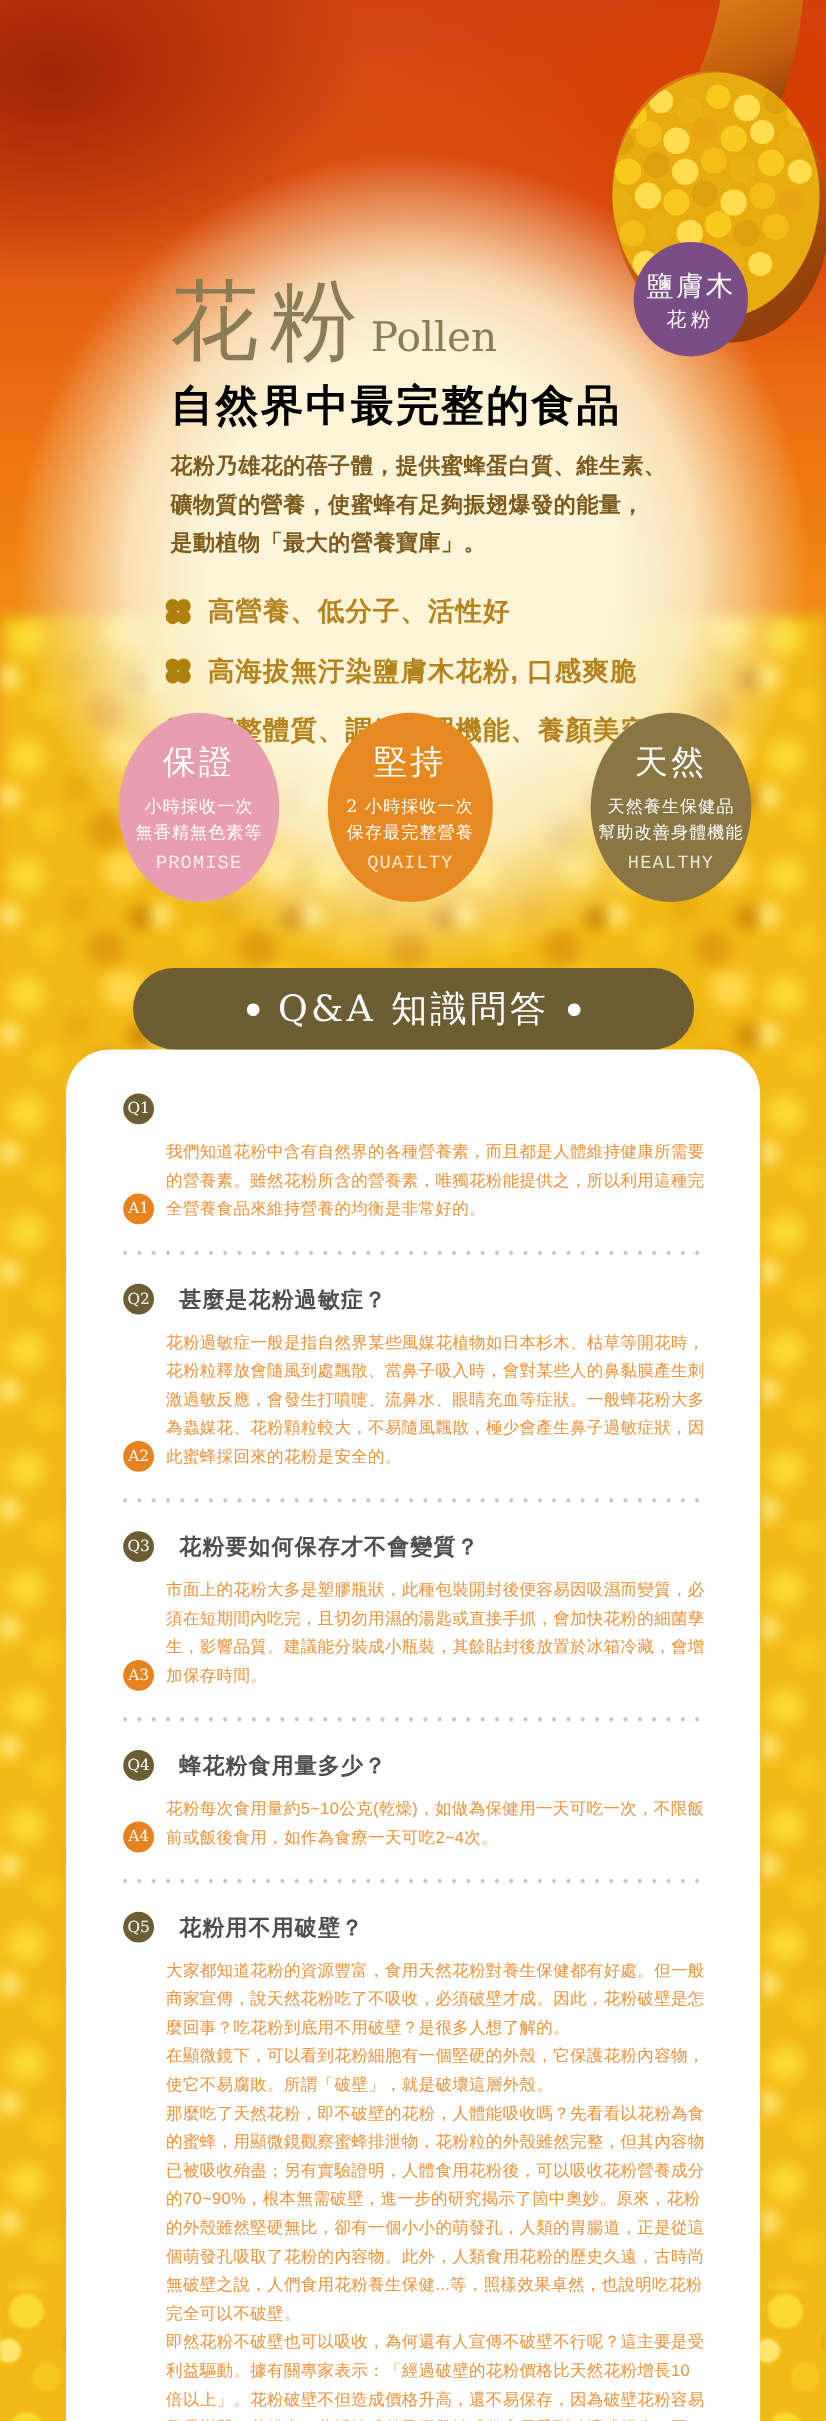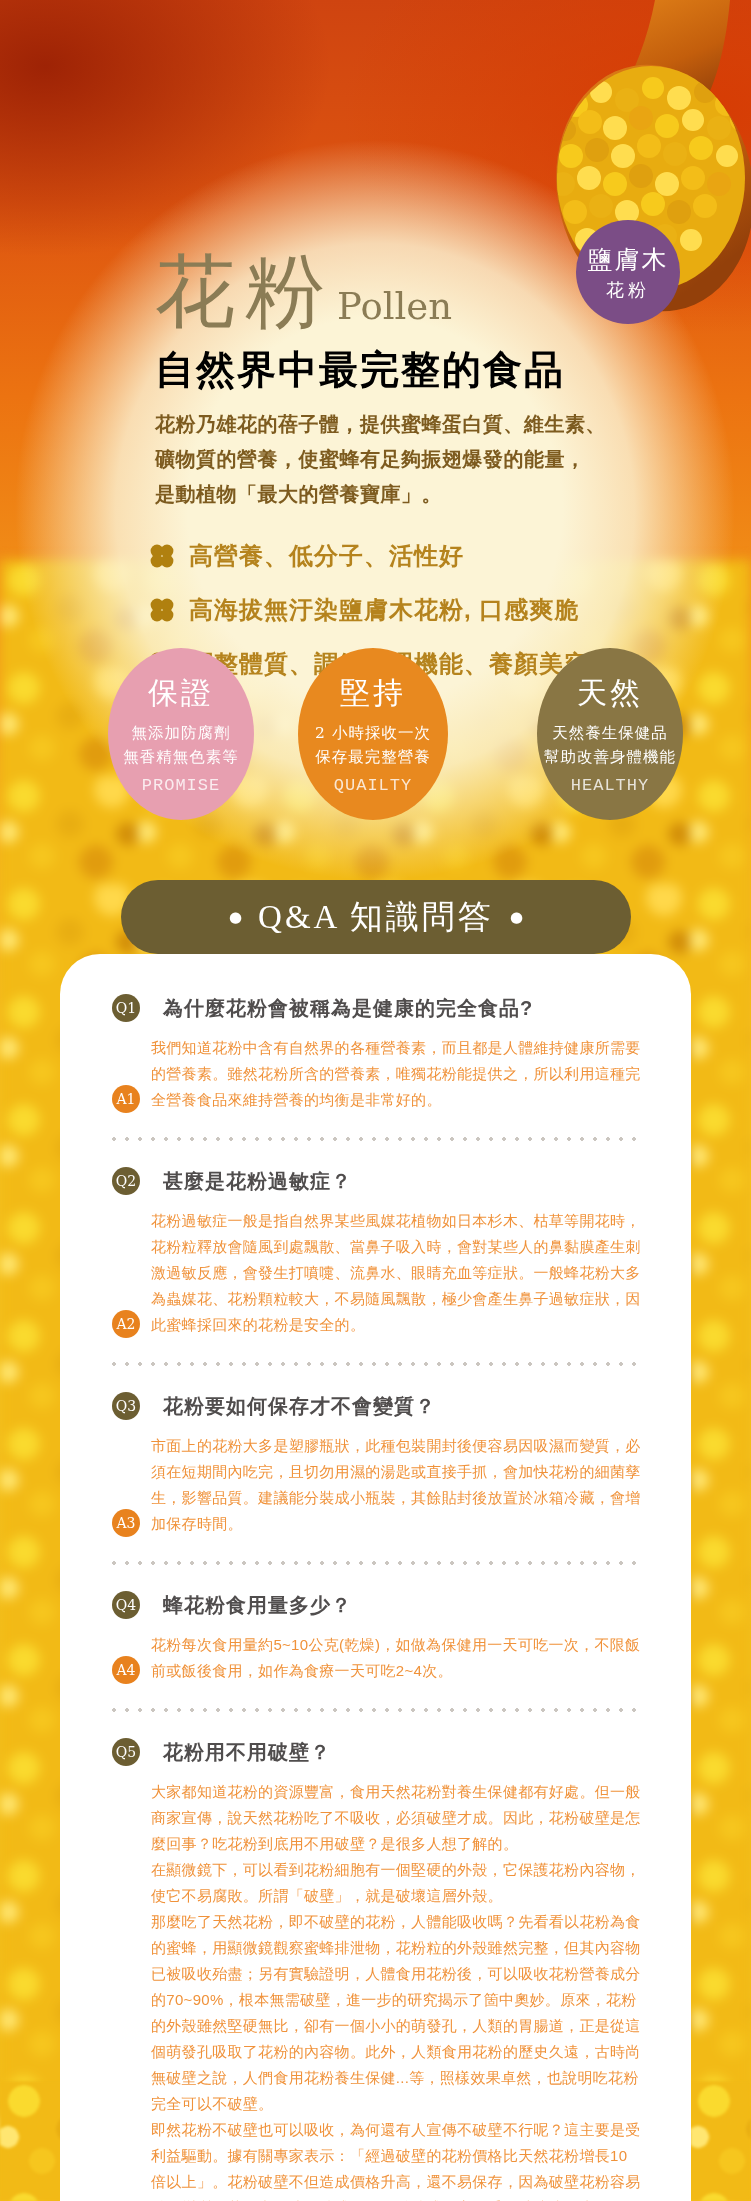--- a/index.html
+++ b/index.html
@@ -92,21 +92,21 @@
     font-size:17px;color:rgba(255,255,255,0.8);margin-top:7px;letter-spacing:1px;
   }
 
   
   .qa-banner{
     left:121px;top:880px;width:510px;height:74px;border-radius:37px;
     background:#6c5e32;z-index:6;color:#fff;display:flex;align-items:center;
     justify-content:center;gap:16px;
     font-family:"DejaVu Serif","Liberation Serif",serif;
   }
-  .qa-banner-title{font-size:33px;letter-spacing:3px;font-family:Liberation Serif, serif;}
+  .qa-banner-title{font-size:33px;letter-spacing:3px;}
   .qa-banner-dot{font-size:15px;line-height:1;}
   .qa-card{
     left:60px;top:954px;width:631px;min-height:1188px;z-index:5;
     background:#ffffff;border-radius:40px;
     padding:40px 50px 34px 52px;box-sizing:border-box;
   }
   .qa-item .q-row{display:flex;align-items:center;gap:23px;margin:0 0 13px 0;}
   .qa-item .a-row{display:flex;align-items:flex-end;gap:11px;}
   .qa-badge{
     width:28px;height:28px;border-radius:50%;flex:0 0 28px;
@@ -234,21 +234,21 @@
         <circle cx="8" cy="18" r="6.4" fill="#b0800f"></circle>
           <circle cx="18" cy="18" r="6.4" fill="#b0800f"></circle>
       </svg>
       <span class="bullet-text">調整體質、調節生理機能、養顏美容</span>
     </div>
   </div>
 </div>
 
 <div class="abs feature f-pink">
   <div class="feature-title">保證</div>
-  <div class="feature-line">無添加防腐劑</div>
+  <div class="feature-line">小時採收一次</div>
   <div class="feature-line">無香精無色素等</div>
   <div class="feature-caption">PROMISE</div>
 </div>
 <div class="abs feature f-orange">
   <div class="feature-title">堅持</div>
   <div class="feature-line">2 小時採收一次</div>
   <div class="feature-line">保存最完整營養</div>
   <div class="feature-caption">QUAILTY</div>
 </div>
 <div class="abs feature f-olive">
@@ -262,21 +262,20 @@
   <span class="qa-banner-dot">●</span>
   <span class="qa-banner-title">Q&amp;A 知識問答</span>
   <span class="qa-banner-dot">●</span>
 </div>
 
 <div class="abs qa-card">
 
   <div class="qa-item">
     <div class="q-row">
       <span class="qa-badge q-badge">Q1</span>
-      <h3 class="q-text">為什麼花粉會被稱為是健康的完全食品?</h3>
     </div>
     <div class="a-row">
       <span class="qa-badge a-badge">A1</span>
       <p class="a-text">我們知道花粉中含有自然界的各種營養素，而且都是人體維持健康所需要的營養素。雖然花粉所含的營養素，唯獨花粉能提供之，所以利用這種完全營養食品來維持營養的均衡是非常好的。</p>
     </div>
   </div>
   <div class="dotted-divider"></div>
 
   <div class="qa-item">
     <div class="q-row">

